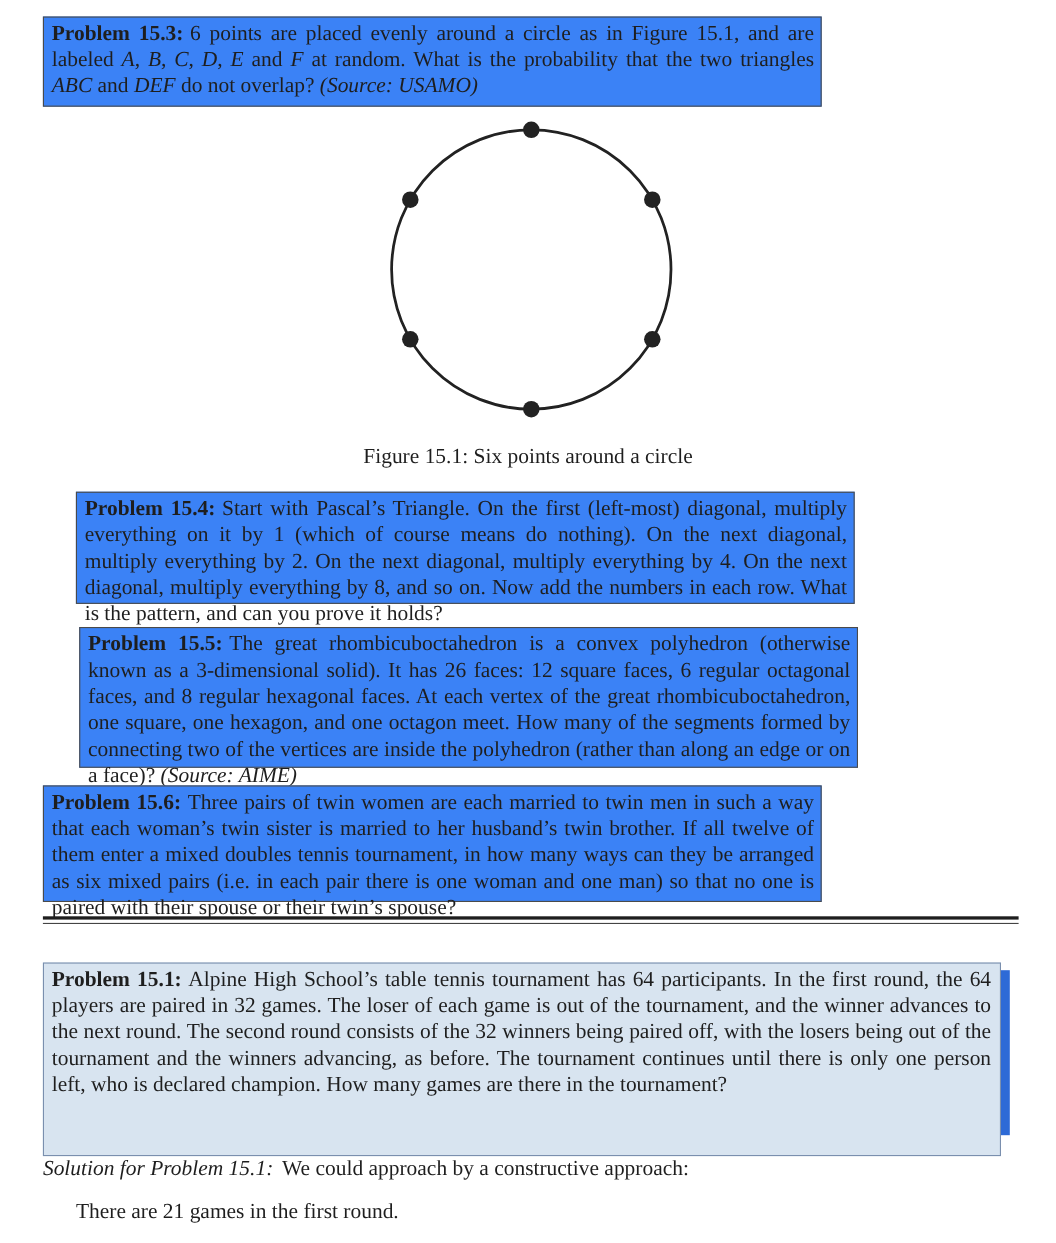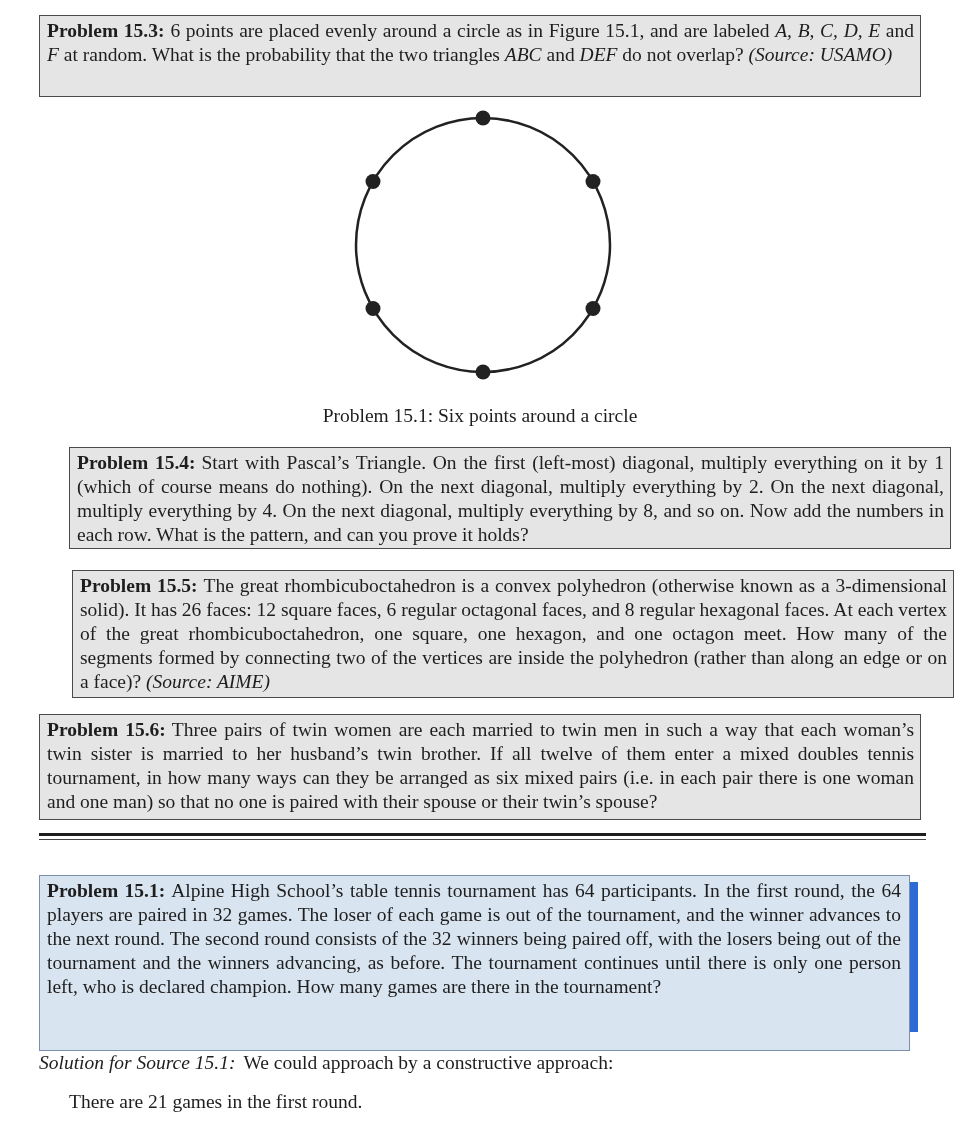--- a/index.html
+++ b/index.html
@@ -2,22 +2,22 @@
 <html><head>
 <meta charset="utf-8">
 <style>
   html, body { margin: 0; padding: 0; }
   body {
     width: 960px; height: 1130px; background: #ffffff; position: relative; overflow: hidden;
     font-family: "DejaVu Serif", "Liberation Serif", serif; color: #1e1e1e;
   }
   .page { position: absolute; left: 0; top: 0; width: 960px; height: 1130px; }
   .gbox {
-    position: absolute; left: 39px; width: 882px;
-    background: #e5e5e5; border: 1.5px solid #4a4a4a;
+    position: absolute; left: 39px; width: 708px;
+    background: #3b82f6; border: 1.5px solid #4a4a4a;
     padding: 3px 6px 3px 7px; box-sizing: border-box;
     font-family: "Liberation Serif", serif; font-size: 19.5px; line-height: 24px;
     text-align: justify;
   }
   .it { font-style: italic; }
   .label { font-weight: bold; margin-right: 6px; }
   #p153 { top: 15px; height: 82px; }
   #p154 { top: 447px; height: 102px; margin-left: 30px; }
   #p155 { top: 570px; height: 128px; margin-left: 33px; }
   #p156 { top: 714px; height: 106px; }
@@ -55,21 +55,21 @@
     <svg width="290" height="280" viewBox="0 0 290 280">
       <circle cx="143" cy="137" r="127" fill="none" stroke="#222" stroke-width="2.5"></circle>
       <circle cx="143" cy="10" r="7.5" fill="#222"></circle>
       <circle cx="253" cy="73.5" r="7.5" fill="#222"></circle>
       <circle cx="253" cy="200.5" r="7.5" fill="#222"></circle>
       <circle cx="143" cy="264" r="7.5" fill="#222"></circle>
       <circle cx="33" cy="200.5" r="7.5" fill="#222"></circle>
       <circle cx="33" cy="73.5" r="7.5" fill="#222"></circle>
     </svg>
   </div>
-  <div class="caption">Problem 15.1: Six points around a circle</div>
+  <div class="caption">Figure 15.1: Six points around a circle</div>
 
   <div class="gbox" id="p154">
     <span class="label">Problem 15.4:</span><span><span>Start with Pascal’s Triangle. On the first (left-most) diagonal, multiply everything on it by 1 (which of course means do nothing). On the next diagonal, multiply everything by 2. On the next diagonal, multiply everything by 4. On the next diagonal, multiply everything by 8, and so on. Now add the numbers in each row. What is the pattern, and can you prove it holds?</span></span>
   </div>
 
   <div class="gbox" id="p155">
     <span class="label">Problem 15.5:</span><span><span>The great rhombicuboctahedron is a convex polyhedron (otherwise known as a 3-dimensional solid). It has 26 faces: 12 square faces, 6 regular octagonal faces, and 8 regular hexagonal faces. At each vertex of the great rhombicuboctahedron, one square, one hexagon, and one octagon meet. How many of the segments formed by connecting two of the vertices are inside the polyhedron (rather than along an edge or on a face)? </span><span class="it">(Source: AIME)</span></span>
   </div>
 
   <div class="gbox" id="p156">
@@ -78,17 +78,17 @@
 
   <div class="rule-thick"></div>
   <div class="rule-thin"></div>
 
   <div class="bshadow"></div>
   <div class="bbox">
     <span class="label">Problem 15.1:</span><span>Alpine High School’s table tennis tournament has 64 participants. In the first round, the 64 players are paired in 32 games. The loser of each game is out of the tournament, and the winner advances to the next round. The second round consists of the 32 winners being paired off, with the losers being out of the tournament and the winners advancing, as before. The tournament continues until there is only one person left, who is declared champion. How many games are there in the tournament?</span>
   </div>
 
   <div class="solution">
-    <span class="it">Solution for Source 15.1:</span><span>We could approach by a constructive approach:</span>
+    <span class="it">Solution for Problem 15.1:</span><span>We could approach by a constructive approach:</span>
   </div>
   <div class="step">There are 21 games in the first round.</div>
 
 </div>
 
 </body></html>

